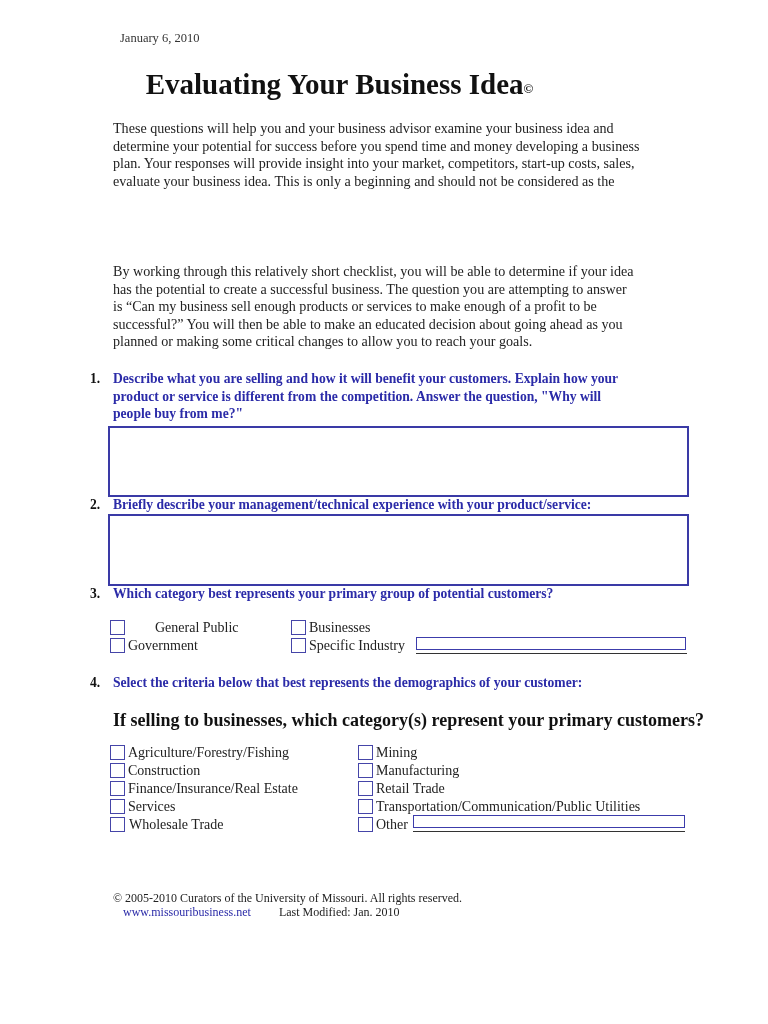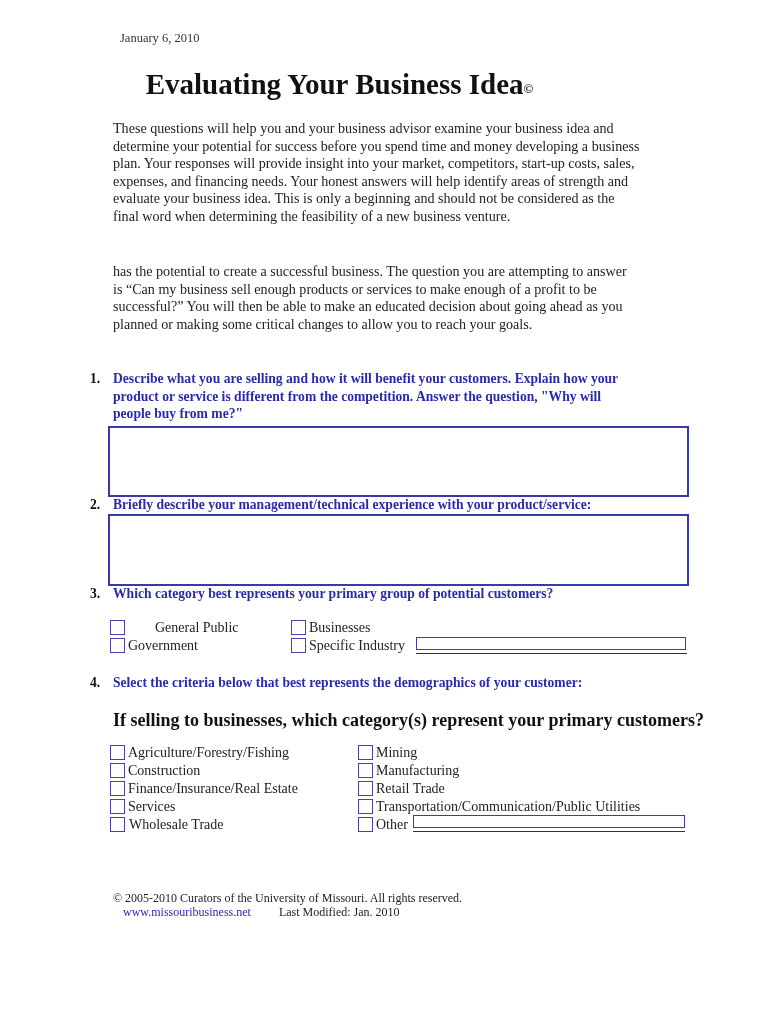--- a/index.html
+++ b/index.html
@@ -35,25 +35,24 @@
 
 <div class="abs date">January 6, 2010</div>
 <div class="abs title">
   <span>Evaluating Your Business Idea</span><span class="copy">©</span>
 </div>
 
 <div class="abs para p1">
   <span>These questions will help you and your business advisor examine your business idea and</span>
   <span>determine your potential for success before you spend time and money developing a business</span>
   <span>plan.  Your responses will provide insight into your market, competitors, start-up costs, sales,</span>
-  <span>expenses, and financing needs. Your honest answers will help identify areas of strength and</span>
   <span>evaluate your business idea.  This is only a beginning and should not be considered as the</span>
-  <span>final word when determining the feasibility of a new business venture.</span>
 </div>
 <div class="abs para p2">
+  <span>By working through this relatively short checklist, you will be able to determine if your idea</span>
   <span>has the potential to create a successful business.  The question you are attempting to answer</span>
   <span>is “Can my business sell enough products or services to make enough of a profit to be</span>
   <span>successful?”  You will then be able to make an educated decision about going ahead as you</span>
   <span>planned or making some critical changes to allow you to reach your goals.</span>
 </div>
 
 <div class="abs q" style="top:370px;">
   <span class="num">1.</span>
   <div class="txt">
     <span>Describe what you are selling and how it will benefit your customers.  Explain how your</span>

